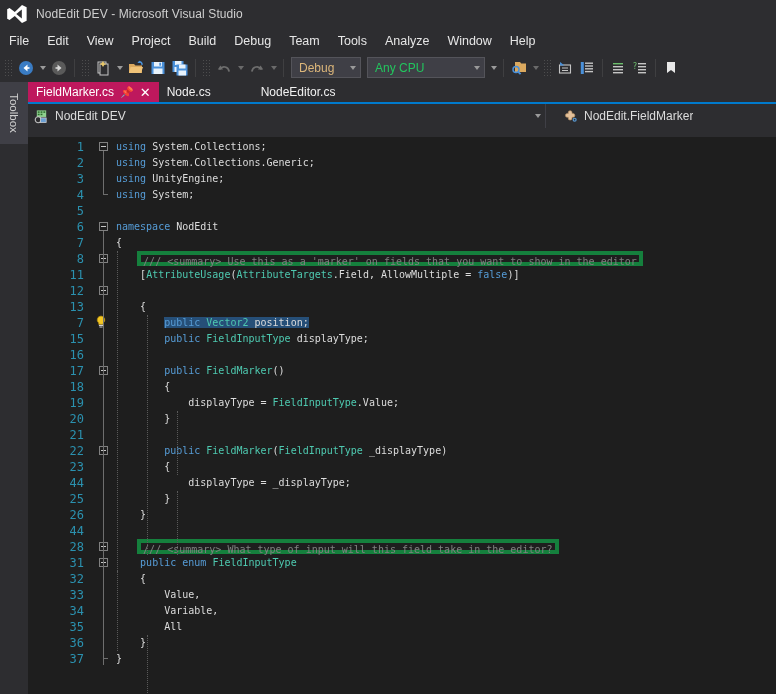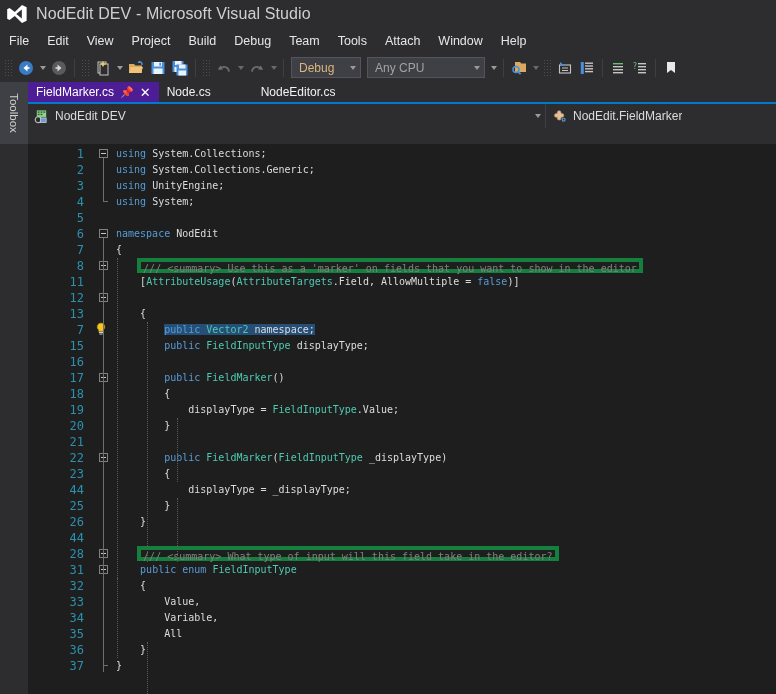--- a/index.html
+++ b/index.html
@@ -10,21 +10,21 @@
     overflow: hidden;
   }
 
   
   #titlebar {
     height: 28px; background: #2d2d30;
     display: flex; align-items: center; padding-left: 6px;
   }
   #vs-logo { width: 22px; height: 20px; margin-right: 8px; flex: 0 0 auto; }
   #title-text {
-    color: #cfcfcf; font-size: 16px; letter-spacing: .1px;
+    color: #cfcfcf; font-size: 12px; letter-spacing: .1px;
   }
 
   
   #menubar {
     height: 26px; background: #2d2d30;
     display: flex; align-items: center; 
   }
   .menu-item {
     color: #e6e6e6; font-size: 12.5px;
     padding: 3px 9px; cursor: default; white-space: nowrap;
@@ -50,21 +50,21 @@
     width: 11px; height: 22px; display: flex; align-items: center;
     justify-content: center; flex: 0 0 auto;
   }
   .caret { width:0;height:0;border-left:3.5px solid transparent;border-right:3.5px solid transparent;border-top:4px solid #9a9a9a;}
   .caret.dim { border-top-color:#6a6a6a; }
   .combo {
     height: 21px; background: #3f3f46; border: 1px solid #54545a;
     display: flex; align-items: center; justify-content: space-between;
     padding: 0 4px 0 7px; margin: 0 3px; flex: 0 0 auto;
   }
-  .combo-label { color:#a3a3a3; font-size:12px; white-space:nowrap; }
+  .combo-label { color:#22c55e; font-size:12px; white-space:nowrap; }
   #combo-config { width: 70px; }
   #combo-config .combo-label { color:#dcb67a; }
   #combo-platform { width: 118px; }
   #run-btn {
     display:flex; align-items:center; height:22px; padding:0 4px;
     flex:0 0 auto;
   }
   .play-tri { width:0;height:0;border-top:6px solid transparent;border-bottom:6px solid transparent;border-left:10px solid #5ca65c; margin-right:6px;}
   #run-label { color:#e6e6e6; font-size:12px; white-space:nowrap; }
 
@@ -89,30 +89,31 @@
 
   
   #tabstrip {
     height: 22px; background: #2d2d30; display:flex; align-items:stretch;
     border-bottom: 2px solid #007acc; flex:0 0 auto;
   }
   .doc-tab {
     display:flex; align-items:center; padding: 0 8px; gap:6px;
     font-size:12px; color:#f1f1f1; white-space:nowrap;
   }
-  .doc-tab.active { background:#4c1d95; color:#ffffff; }
+  .doc-tab.active { background:#be185d; color:#ffffff; }
   .doc-tab.inactive { color:#f1f1f1; }
   .tab-pin { font-size:11px; color:#ffffff; line-height:1; }
   .tab-close { font-size:13px; color:#ffffff; line-height:1; }
   .tab-spacer { width:34px; }
 
   
   #navbar {
-    height: 40px; background:#2d2d30; display:flex; align-items:stretch;
+    height: 33px; background:#2d2d30; display:flex; align-items:stretch;
     flex:0 0 auto;
+    gap:11px;
   }
   .nav-combo {
     display:flex; align-items:center; height:24px; padding:0 4px 0 6px;
     gap:6px; min-width:0;
   }
   #nav-left { flex: 0 0 518px; border-right:1px solid #3f3f46; }
   #nav-right { flex: 1 1 auto; }
   .nav-text { color:#dcdcdc; font-size:12px; white-space:nowrap; overflow:hidden; text-overflow:ellipsis; }
   .nav-caret-box { margin-left:auto; padding-left:6px; display:flex; align-items:center;}
 
@@ -195,21 +196,21 @@
 
 <div id="menubar">
   <div class="menu-item">File</div>
   <div class="menu-item">Edit</div>
   <div class="menu-item">View</div>
   <div class="menu-item">Project</div>
   <div class="menu-item">Build</div>
   <div class="menu-item">Debug</div>
   <div class="menu-item">Team</div>
   <div class="menu-item">Tools</div>
-  <div class="menu-item">Attach</div>
+  <div class="menu-item">Analyze</div>
   <div class="menu-item">Window</div>
   <div class="menu-item">Help</div>
 </div>
 
 <div id="toolbar">
   <div class="tb-grip"></div>
 
   <div class="tb-btn">
     <svg width="16" height="16" viewBox="0 0 16 16">
       <circle cx="8" cy="8" r="7" fill="#3a7cc4"></circle>
@@ -524,21 +525,21 @@
           <div class="code-row"><span></span><span><span class="k">using</span><span class="p"> System.Collections.Generic;</span></span></div>
           <div class="code-row"><span></span><span><span class="k">using</span><span class="p"> UnityEngine;</span></span></div>
           <div class="code-row"><span></span><span><span class="k">using</span><span class="p"> System;</span></span></div>
           <div class="code-row"><span></span><span></span></div>
           <div class="code-row"><span></span><span><span class="k">namespace</span><span class="p"> NodEdit</span></span></div>
           <div class="code-row"><span></span><span><span class="p">{</span></span></div>
           <div class="code-row"><span>    </span><span class="docbox"><span class="doc">/// &lt;summary&gt; Use this as a 'marker' on fields that you want to show in the editor</span></span></div>
           <div class="code-row"><span>    </span><span><span class="p">[</span><span class="t">AttributeUsage</span><span class="p">(</span><span class="t">AttributeTargets</span><span class="p">.Field, AllowMultiple = </span><span class="k">false</span><span class="p">)]</span></span></div>
           <div class="code-row"><span>    </span></div>
           <div class="code-row"><span>    </span><span><span class="p">{</span></span></div>
-          <div class="code-row"><span>        </span><span class=" sel"><span class="k">public</span><span class="p"> </span><span class="t">Vector2</span><span class="p"> namespace;</span></span></div>
+          <div class="code-row"><span>        </span><span class=" sel"><span class="k">public</span><span class="p"> </span><span class="t">Vector2</span><span class="p"> position;</span></span></div>
           <div class="code-row"><span>        </span><span><span class="k">public</span><span class="p"> </span><span class="t">FieldInputType</span><span class="p"> displayType;</span></span></div>
           <div class="code-row"><span>        </span><span></span></div>
           <div class="code-row"><span>        </span><span><span class="k">public</span><span class="p"> </span><span class="t">FieldMarker</span><span class="p">()</span></span></div>
           <div class="code-row"><span>        </span><span><span class="p">{</span></span></div>
           <div class="code-row"><span>            </span><span><span class="p">displayType = </span><span class="t">FieldInputType</span><span class="p">.Value;</span></span></div>
           <div class="code-row"><span>        </span><span><span class="p">}</span></span></div>
           <div class="code-row"><span>        </span><span></span></div>
           <div class="code-row"><span>        </span><span><span class="k">public</span><span class="p"> </span><span class="t">FieldMarker</span><span class="p">(</span><span class="t">FieldInputType</span><span class="p"> _displayType)</span></span></div>
           <div class="code-row"><span>        </span><span><span class="p">{</span></span></div>
           <div class="code-row"><span>            </span><span><span class="p">displayType = _displayType;</span></span></div>

